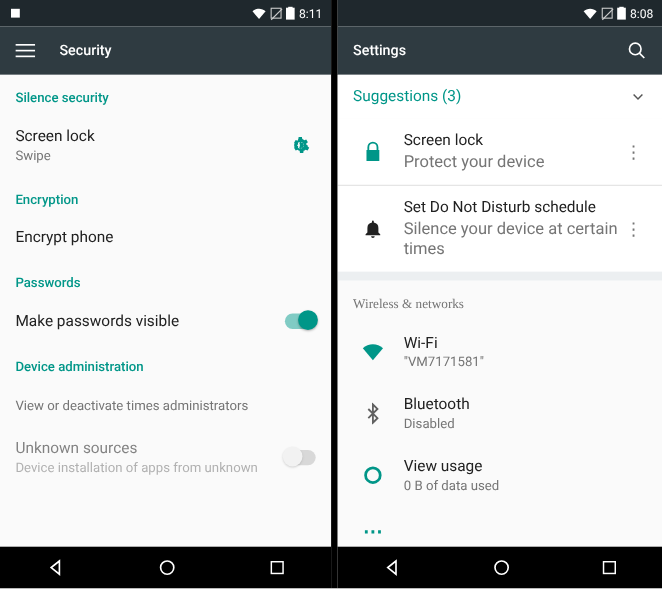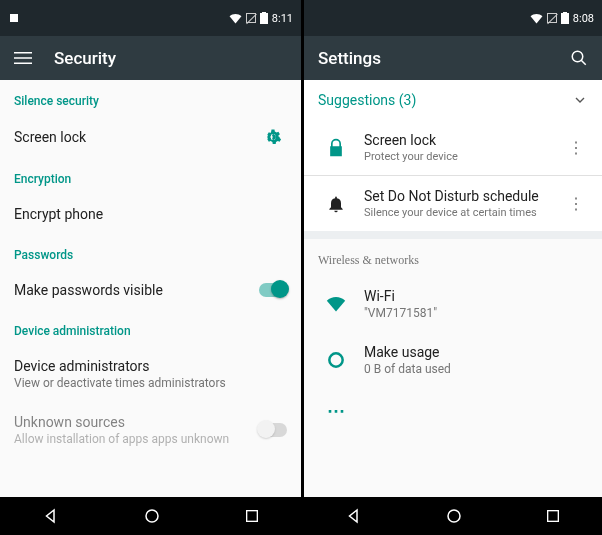--- a/index.html
+++ b/index.html
@@ -1,50 +1,50 @@
 <!DOCTYPE html>
 <html><head>
 <meta charset="utf-8">
 <style>
 * { margin: 0; padding: 0; box-sizing: border-box; font-family: Roboto, Arial, sans-serif; }
 body { width: 602px; height: 535px; display: flex; background: #fafafa; overflow: hidden; }
 .phone { width: 301px; height: 535px; display: flex; flex-direction: column; background: #fafafa; }
-.status-bar { height: 36px; background: #1f282d; display: flex; align-items: center; justify-content: flex-end; padding: 0 8px; gap: 4px; color: #fff; font-size: 11px; }
+.status-bar { height: 24px; background: #1f282d; display: flex; align-items: center; justify-content: flex-end; padding: 0 8px; gap: 4px; color: #fff; font-size: 11px; }
 .status-bar .sq { width: 10px; height: 10px; background: #1f282d; border: 1px solid #ccc; position: relative; }
 .status-bar .sq::after { content: ""; position: absolute; background: #ccc; width: 1px; height: 14px; top: -2px; left: 4px; transform: rotate(45deg); }
 .status-bar.left-align { justify-content: space-between; }
 .status-left { display: flex; align-items: center; }
 .status-right { display: flex; align-items: center; gap: 4px; }
 .app-bar { height: 44px; background: #2f3b41; color: #fff; display: flex; align-items: center; padding: 0 14px; gap: 22px; }
-.app-bar .title { font-size: 17px; font-weight: 500; }
+.app-bar .title { font-size: 13px; font-weight: 500; }
 .app-bar .search-spacer { flex: 1; }
 .content { flex: 1; overflow: hidden; background: #fafafa; }
 .section-header { color: #009688; font-size: 12px; font-weight: 500; padding: 14px 14px 8px; }
 .row { display: flex; align-items: center; padding: 12px 14px; background: #fff0; }
 .row .texts { flex: 1; }
 .row .title { font-size: 14px; color: #212121; }
 .row .sub { font-size: 12px; color: #757575; margin-top: 2px; }
 .row .left-icon { width: 36px; display: flex; align-items: center; justify-content: center; margin-right: 10px; }
 .row .trail { width: 28px; display: flex; align-items: center; justify-content: center; }
 .switch-on { width: 30px; height: 14px; background: #80cbc4; border-radius: 7px; position: relative; }
 .switch-on::after { content: ""; position: absolute; right: -2px; top: -3px; width: 18px; height: 18px; border-radius: 50%; background: #009688; box-shadow: 0 1px 2px rgba(0,0,0,0.3); }
 .switch-off { width: 30px; height: 14px; background: #bdbdbd; border-radius: 7px; position: relative; }
 .switch-off::after { content: ""; position: absolute; left: -2px; top: -3px; width: 18px; height: 18px; border-radius: 50%; background: #ececec; box-shadow: 0 1px 2px rgba(0,0,0,0.3); }
 .suggestions-row { display: flex; align-items: flex-end; padding: 12px 14px; color: #009688; font-size: 14px; background: #fff; }
 .suggestion-item { display: flex; align-items: center; padding: 12px 14px; background: #fff; }
 .suggestion-item .left-icon { width: 36px; display: flex; align-items: center; justify-content: center; margin-right: 10px; }
 .suggestion-item .texts { flex: 1; }
 .suggestion-item .title { font-size: 14px; color: #212121; }
-.suggestion-item .sub { font-size: 11px; color: #757575; margin-top: 2px; }
+.suggestion-item .sub { font-size: 15px; color: #757575; margin-top: 2px; }
 .suggestion-item .more { width: 20px; color: #757575; font-size: 16px; }
 .divider { height: 1px; background: #e0e0e0; margin: 0; }
 .gap { height: 8px; background: #eceff1; }
 .section-label { color: #757575; font-size: 12px; font-weight: 500; padding: 14px 14px 8px; font-family: Liberation Serif, serif; }
 .nav-bar { height: 38px; background: #000; display: flex; align-items: center; justify-content: space-around; }
-.phone + .phone { border-left: 3px solid #000000; }
+.phone + .phone { border-left: 6px solid #000000; }
 .unknown-sources { opacity: 0.55; justify-content: flex-end; }
 svg { display: block; }
 </style>
 </head>
 <body>
 
 <div class="phone">
   <div class="status-bar left-align">
     <div class="status-left">
       <svg width="12" height="12" viewBox="0 0 24 24" fill="#fff">
@@ -69,20 +69,21 @@
         <rect y="11" width="24" height="2"></rect>
         <rect y="18" width="24" height="2"></rect>
       </svg>
     <span class="title">Security</span>
   </div>
   <div class="content">
     <div class="section-header">Silence security</div>
     <div class="row">
       <div class="texts">
         <div class="title">Screen lock</div>
+        <div class="sub">Swipe</div>
       </div>
       <div class="trail">
         <svg width="18" height="18" viewBox="0 0 24 24" fill="#009688">
             <path d="M19.4 13l2.1-1-2.1-1 .3-2.3-2.3.3-1-2.1-1 2.1-2.3-.3.3 2.3-2.1 1 2.1 1-.3 2.3 2.3-.3 1 2.1 1-2.1 2.3.3-.3-2.3zM12 15.5A3.5 3.5 0 1112 8.5a3.5 3.5 0 010 7z" transform="translate(-4 0)"></path>
             <circle cx="12" cy="12" r="9" fill="none"></circle>
             <path d="M12 8a4 4 0 100 8 4 4 0 000-8zm8.9 4c0 .5 0 1-.1 1.4l2 1.6-2 3.4-2.4-1a7 7 0 01-2.4 1.4l-.4 2.6h-4l-.4-2.6a7 7 0 01-2.4-1.4l-2.4 1-2-3.4 2-1.6a8 8 0 010-2.8l-2-1.6 2-3.4 2.4 1A7 7 0 019.6 4.6L10 2h4l.4 2.6a7 7 0 012.4 1.4l2.4-1 2 3.4-2 1.6c.1.4.1.9.1 1.4z"></path>
           </svg>
       </div>
     </div>
     <div class="section-header">Encryption</div>
@@ -96,28 +97,27 @@
       <div class="texts">
         <div class="title">Make passwords visible</div>
       </div>
       <div class="trail">
         <div class="switch-on"></div>
       </div>
     </div>
     <div class="section-header">Device administration</div>
     <div class="row">
       <div class="texts">
-        <div class="title">Device administrators</div>
         <div class="sub">View or deactivate times administrators</div>
       </div>
     </div>
     <div class="row unknown-sources">
       <div class="texts">
         <div class="title">Unknown sources</div>
-        <div class="sub">Allow installation of apps apps unknown</div>
+        <div class="sub">Device installation of apps from unknown</div>
       </div>
       <div class="trail">
         <div class="switch-off"></div>
       </div>
     </div>
   </div>
   <div class="nav-bar">
     <svg width="18" height="18" viewBox="0 0 24 24" fill="none" stroke="#fff" stroke-width="2">
         <path d="M16 4L6 12l10 8z" fill="none"></path>
       </svg>
@@ -190,26 +190,37 @@
             <path d="M12 21L1 8c6-6 16-6 22 0L12 21z"></path>
           </svg>
       </div>
       <div class="texts">
         <div class="title">Wi-Fi</div>
         <div class="sub">"VM7171581"</div>
       </div>
     </div>
     <div class="row">
       <div class="left-icon">
+        <svg width="20" height="20" viewBox="0 0 24 24" fill="none" stroke="#616161" stroke-width="2">
+            <path d="M7 7l10 10-5 5V2l5 5L7 17"></path>
+          </svg>
+      </div>
+      <div class="texts">
+        <div class="title">Bluetooth</div>
+        <div class="sub">Disabled</div>
+      </div>
+    </div>
+    <div class="row">
+      <div class="left-icon">
         <svg width="20" height="20" viewBox="0 0 24 24" fill="none" stroke="#009688" stroke-width="3">
             <circle cx="12" cy="12" r="8"></circle>
           </svg>
       </div>
       <div class="texts">
-        <div class="title">Make usage</div>
+        <div class="title">View usage</div>
         <div class="sub">0 B of data used</div>
       </div>
     </div>
     <div class="row">
       <div class="left-icon">
         <span style="color:#009688;font-weight:bold;font-size:18px">⋯</span>
       </div>
     </div>
   </div>
   <div class="nav-bar">

